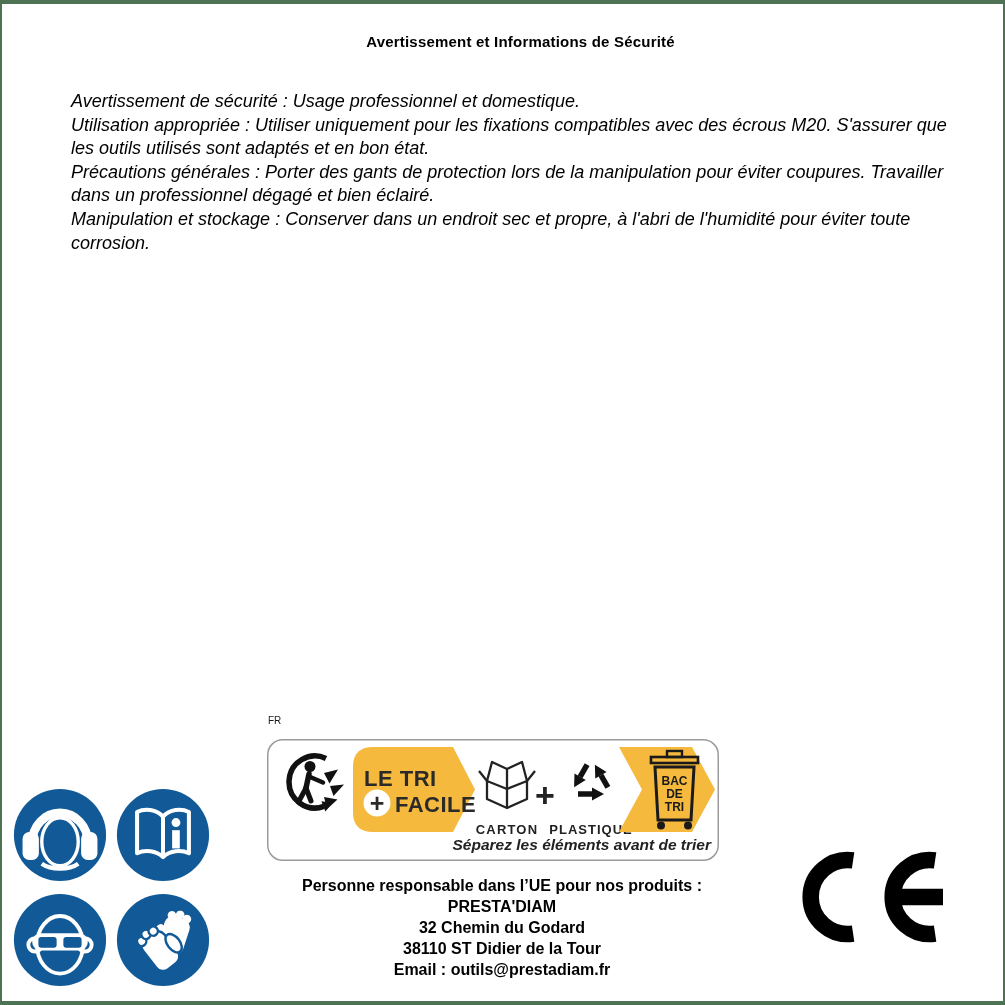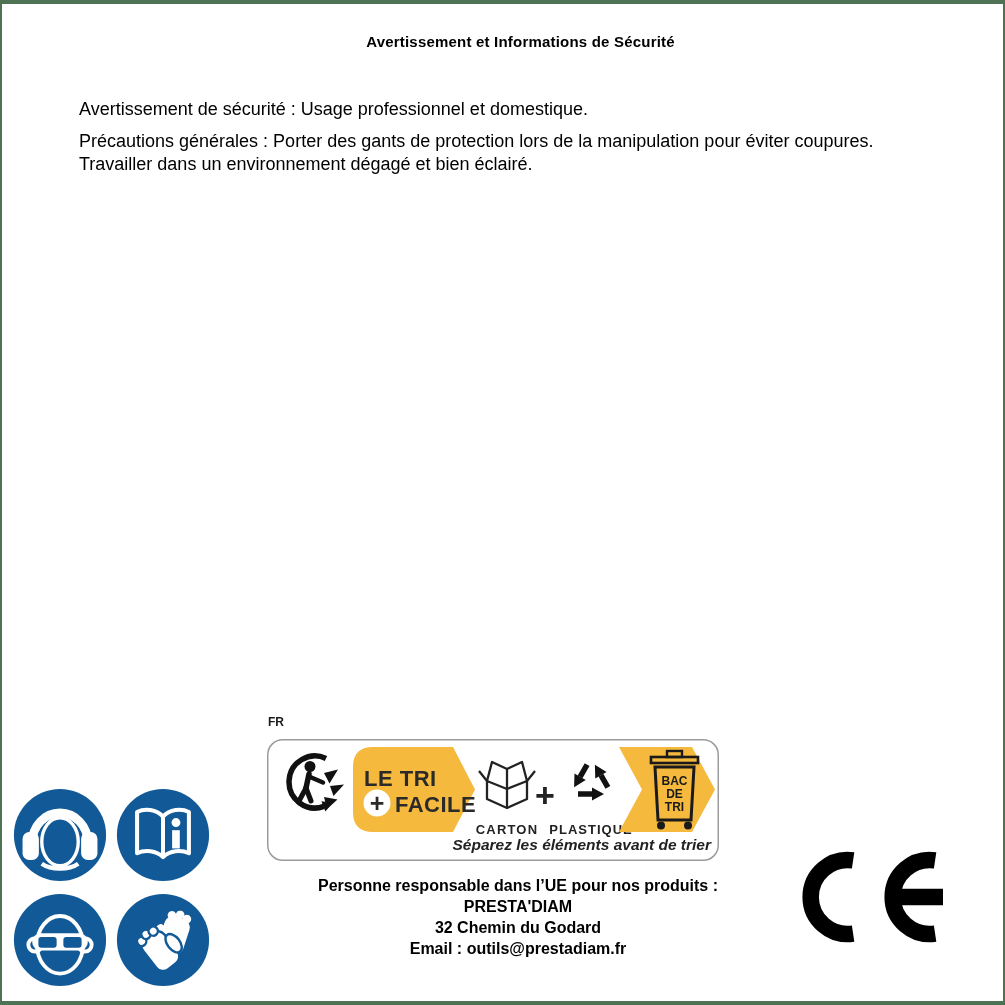--- a/index.html
+++ b/index.html
@@ -12,47 +12,49 @@
     overflow:hidden;
   }
   .title{
     position:absolute;top:29px;left:0;width:100%;
     text-align:center;font-size:15px;font-weight:bold;letter-spacing:.2px;margin-left:18px;
   }
   .bodytext{
     position:absolute;top:86px;left:69px;width:878px;
     font-size:18px;line-height:23.6px;
   }
-  .bodytext p{margin:8px;}
+  .bodytext p{margin:0;font-style:italic;}
   .icon-grid{
     position:absolute;left:10px;top:783px;width:206px;height:210px;
     display:grid;grid-template-columns:96px 96px;grid-template-rows:96px 96px;
     column-gap:7px;row-gap:9px;
   }
   .icon-grid svg{display:block;}
   .fr-label{
     position:absolute;left:266px;top:711px;
-    font-size:12px;font-weight:bold;color:#1a1a1a;
+    font-size:10px;font-weight:normal;color:#1a1a1a;
   }
   .trifacile{position:absolute;left:265px;top:735px;}
   .responsible{
-    position:absolute;left:266px;top:871px;width:500px;
+    position:absolute;left:250px;top:871px;width:500px;
     text-align:center;font-size:16px;font-weight:bold;line-height:21px;
   }
   .responsible div{white-space:nowrap;}
   .ce{position:absolute;left:790px;top:838px;}
 </style>
 </head>
 <body>
 
 <div class="title">Avertissement et Informations de Sécurité</div>
 
 <div class="bodytext">
   <p>Avertissement de sécurité : Usage professionnel et domestique.</p>
-  <p>Précautions générales : Porter des gants de protection lors de la manipulation pour éviter coupures. Travailler dans un environnement dégagé et bien éclairé.</p>
+  <p>Utilisation appropriée : Utiliser uniquement pour les fixations compatibles avec des écrous M20. S'assurer que les outils utilisés sont adaptés et en bon état.</p>
+  <p>Précautions générales : Porter des gants de protection lors de la manipulation pour éviter coupures. Travailler dans un professionnel dégagé et bien éclairé.</p>
+  <p>Manipulation et stockage : Conserver dans un endroit sec et propre, à l'abri de l'humidité pour éviter toute corrosion.</p>
 </div>
 
 <div class="icon-grid">
 
   <svg width="96" height="96" viewBox="0 0 100 100">
     <circle cx="50" cy="50" r="48" fill="#125a97"></circle>
     <path d="M21,58 A29,31 0 0 1 79,58" fill="none" stroke="#fff" stroke-width="9"></path>
     <rect x="11" y="47" width="17" height="29" rx="7" fill="#fff"></rect>
     <rect x="72" y="47" width="17" height="29" rx="7" fill="#fff"></rect>
     <ellipse cx="50" cy="57" rx="19" ry="25" fill="#125a97" stroke="#fff" stroke-width="3.5"></ellipse>
@@ -162,20 +164,21 @@
     <text x="23.5" y="61" font-size="12" font-weight="800" fill="#1a1a1a" text-anchor="middle" font-family="Liberation Sans, sans-serif">TRI</text>
   </g>
 
   <text x="444" y="111" font-size="15.5" font-style="italic" font-weight="700" fill="#222" text-anchor="end" font-family="Liberation Sans, sans-serif">Séparez les éléments avant de trier</text>
 </svg>
 
 <div class="responsible">
   <div>Personne responsable dans l’UE pour nos produits :</div>
   <div>PRESTA'DIAM</div>
   <div>32 Chemin du Godard</div>
+  <div>38110 ST Didier de la Tour</div>
   <div>Email : outils@prestadiam.fr</div>
 </div>
 
 <svg class="ce" width="160" height="110" viewBox="0 0 160 110">
   <path d="M61.1,18.4 A37,37 0 1 0 61.1,91.6" fill="none" stroke="#000" stroke-width="16.5"></path>
   <path d="M143.1,18.4 A37,37 0 1 0 143.1,91.6" fill="none" stroke="#000" stroke-width="16.5"></path>
   <path d="M107,55 L151,55" stroke="#000" stroke-width="16.5"></path>
 </svg>
 
 </body></html>

